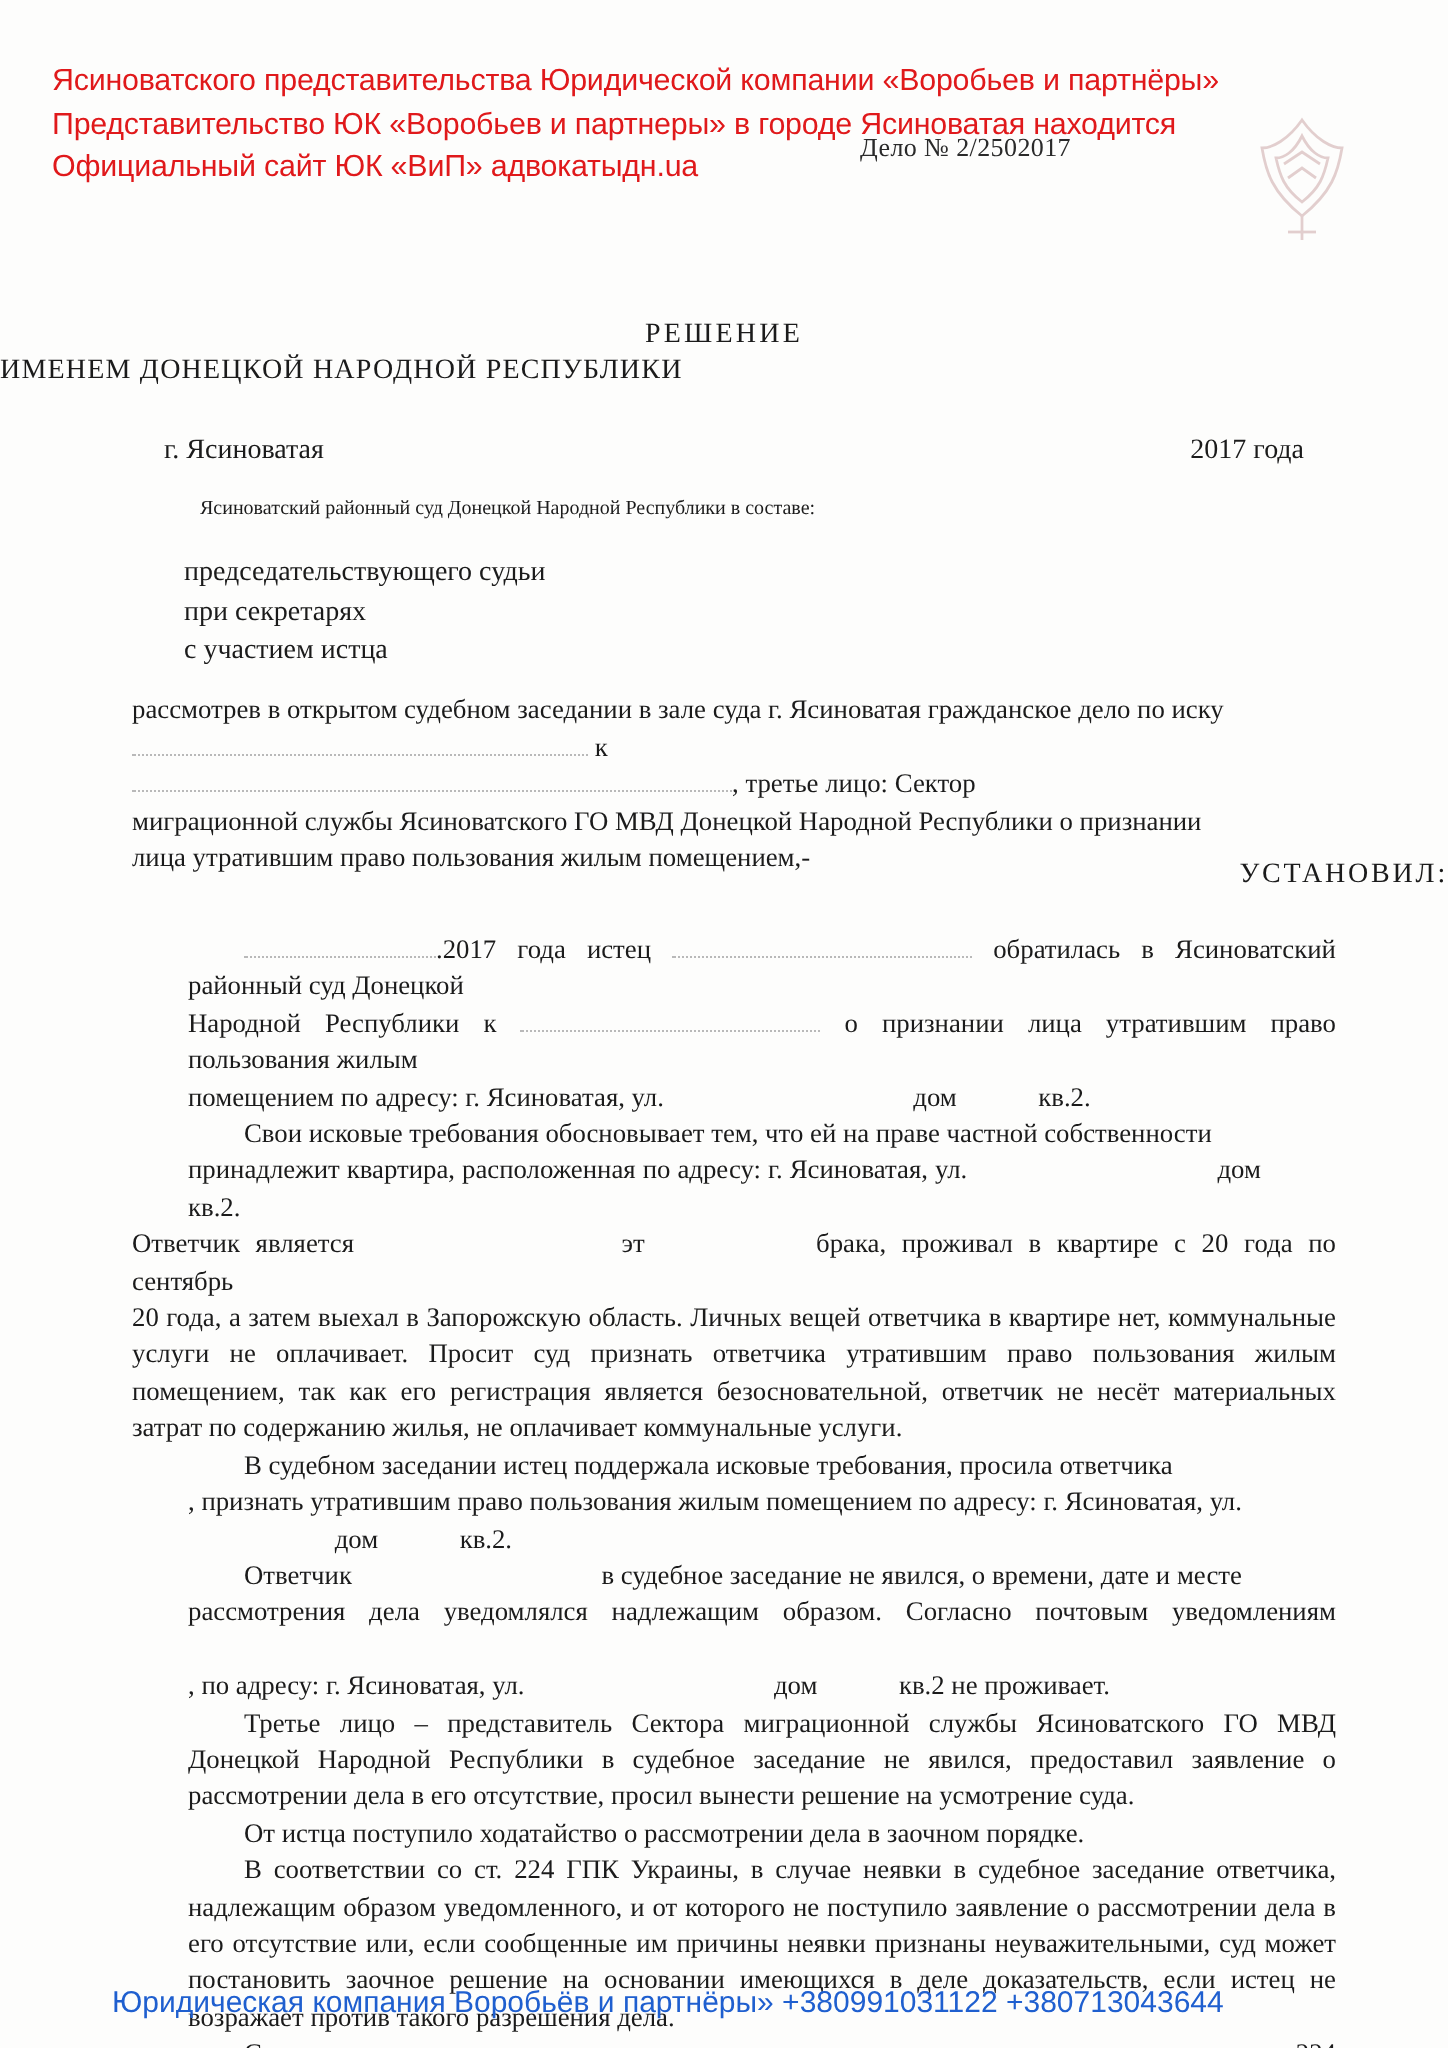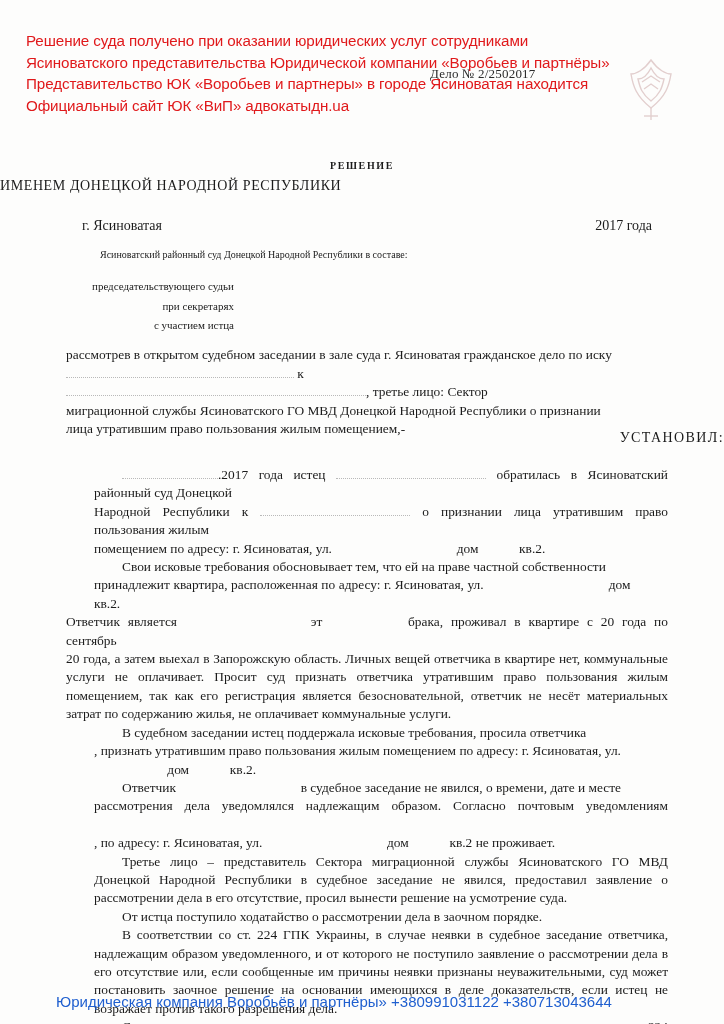--- a/index.html
+++ b/index.html
@@ -64,23 +64,22 @@
     letter-spacing: 0.2px;
   }
   .case-no .yr { }
 
   
   .title {
     position: absolute;
     left: 0; right: 0;
     top: 160px;
     text-align: center;
-    font-size: 10px;
+    font-size: 14px;
     letter-spacing: 1.6px;
-    font-weight: bold;
   }
   .subtitle {
     position: absolute;
     left: 0; right: 0;
     top: 178px;
     text-align: left;
     font-size: 14px;
     letter-spacing: 0.6px;
   }
 
@@ -102,23 +101,22 @@
   .court-line {
     position: absolute;
     left: 100px;
     top: 249px;
     font-size: 10px;
   }
   .members {
     position: absolute;
     left: 92px;
     top: 277px;
-    font-size: 11px;
+    font-size: 14px;
     line-height: 19.5px;
-    text-align: right;
   }
 
   
   .body {
     position: absolute;
     left: 66px;
     top: 346px;
     width: 600px;
     font-size: 13.4px;
     line-height: 18.6px;
@@ -157,21 +155,20 @@
   .sp-lg { display:inline-block; width: 118px; }
   .sp-md { display:inline-block; width: 70px; }
   .sp-sm { display:inline-block; width: 34px; }
 </style>
 </head>
 <body>
 
 <div class="page">
 
   <div class="overlay-top">
-    <div class="ln">Решение суда получено при оказании юридических услуг сотрудниками</div>
     <div class="ln">Ясиноватского представительства Юридической компании «Воробьев и партнёры»</div>
     <div class="ln">Представительство ЮК «Воробьев и партнеры» в городе Ясиноватая находится</div>
     <div class="ln">Официальный сайт ЮК «ВиП» адвокатыдн.ua</div>
   </div>
 
   <div class="stamp">
     <svg width="58" height="72" viewBox="0 0 58 72">
       <g fill="none" stroke="#7a1a1a" stroke-width="1.4">
         <path d="M29 4 C22 14, 14 18, 9 18 C11 30, 14 40, 29 52 C44 40, 47 30, 49 18 C44 18, 36 14, 29 4 Z"></path>
         <path d="M29 12 C25 20, 20 23, 16 23 C18 32, 20 38, 29 45 C38 38, 40 32, 42 23 C38 23, 33 20, 29 12 Z"></path>

